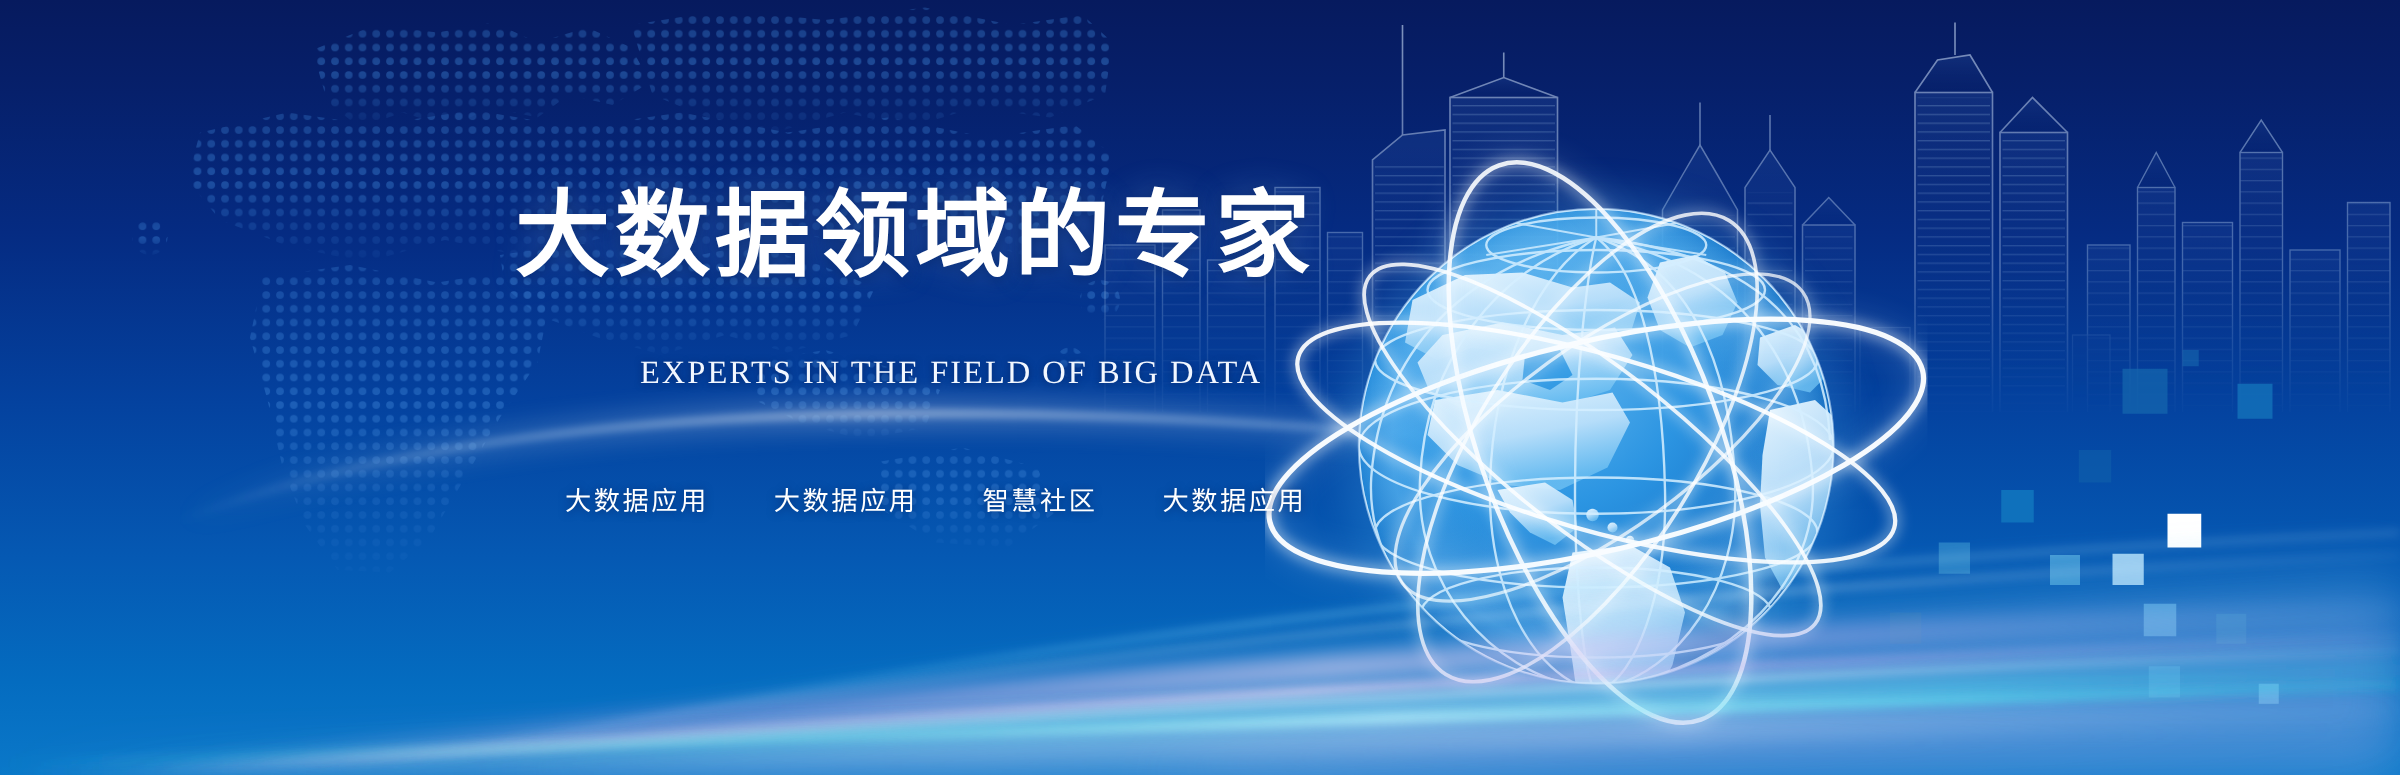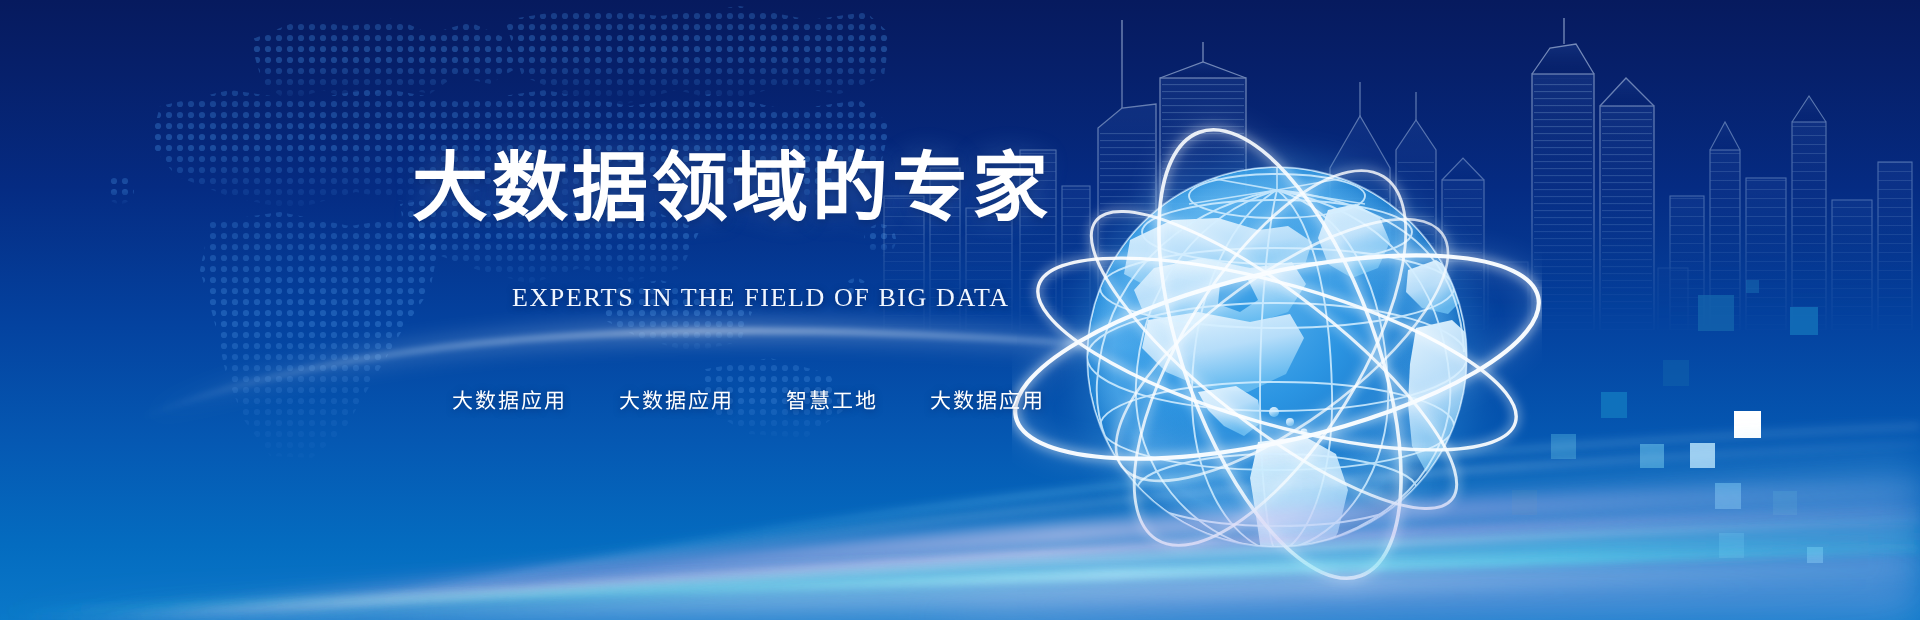--- a/index.html
+++ b/index.html
@@ -488,18 +488,18 @@
     <path d="M0,260 C560,252 1180,228 1920,206" fill="none" stroke="url(#streakWhite)" stroke-width="18" filter="url(#fxBlurM)" opacity="0.45"></path>
     <path d="M0,260 C640,258 1300,242 1920,222" fill="none" stroke="url(#streakPink)" stroke-width="22" filter="url(#fxBlurL)" opacity="0.55"></path>
   </svg>
 
   <div class="content">
     <div class="title">大数据领域的专家</div>
     <div class="subtitle">EXPERTS IN THE FIELD OF BIG DATA</div>
     <nav class="nav">
       <span class="nav-item">大数据应用</span>
       <span class="nav-item">大数据应用</span>
-      <span class="nav-item">智慧工地</span>
+      <span class="nav-item">智慧社区</span>
       <span class="nav-item">大数据应用</span>
     </nav>
   </div>
 
 </div>
 
 </body></html>

